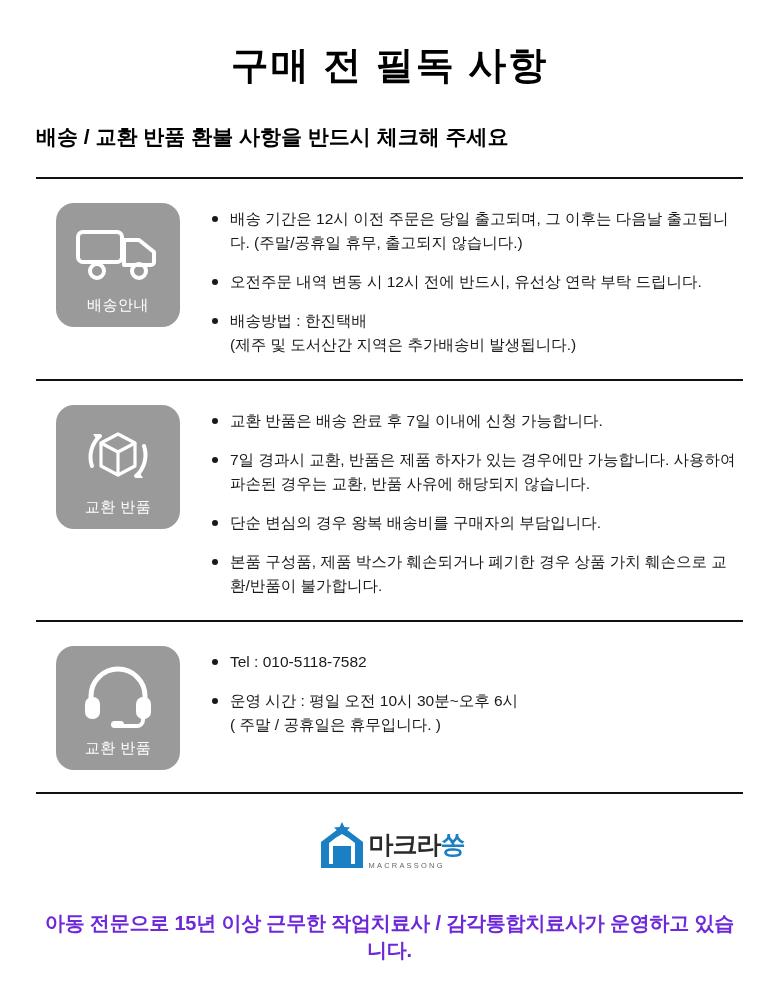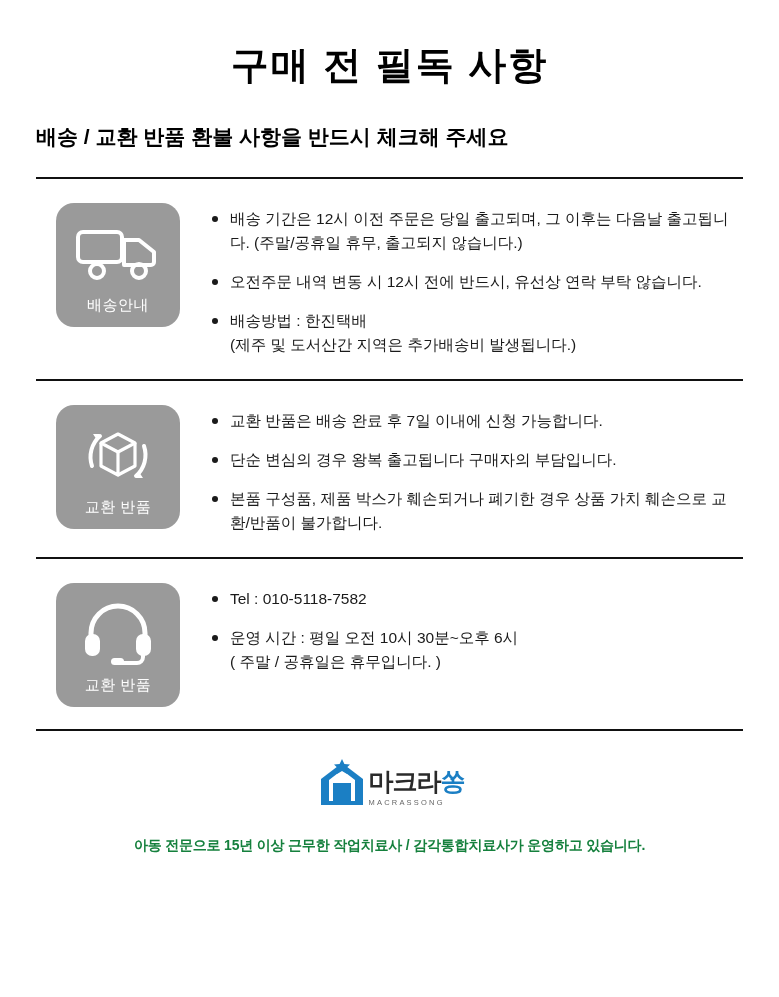--- a/index.html
+++ b/index.html
@@ -136,24 +136,24 @@
     letter-spacing: -1px;
   }
   .logo-main .accent { color: #1b7fc4; }
   .logo-sub {
     font-size: 7.5px;
     letter-spacing: 2.2px;
     color: #666;
     margin-top: 4px;
   }
   .footer-note {
-    margin-top: 22px;
-    font-size: 14px;
-    font-weight: bold;
-    color: #15803d;
+    margin-top: 32px;
+    font-size: 20px;
+    font-weight: bold;
+    color: #6d28d9;
     letter-spacing: -0.2px;
   }
 </style>
 </head>
 <body>
 
 <div class="page">
 
   <h1 class="main-title">구매 전 필독 사항</h1>
   <h2 class="sub-title">배송 / 교환 반품 환불 사항을 반드시 체크해 주세요</h2>
@@ -166,21 +166,21 @@
           <path d="M49 14 H64 L79 26 V36 a3 3 0 0 1 -3 3 H49 Z" stroke="#ffffff" stroke-width="4" stroke-linejoin="round"></path>
           <circle cx="22" cy="45" r="7" stroke="#ffffff" stroke-width="4"></circle>
           <circle cx="64" cy="45" r="7" stroke="#ffffff" stroke-width="4"></circle>
         </svg>
       </div>
       <div class="icon-label">배송안내</div>
     </div>
     <div class="bullets">
       <ul class="bullet-list">
         <li>배송 기간은 12시 이전 주문은 당일 출고되며, 그 이후는 다음날 출고됩니다. (주말/공휴일 휴무, 출고되지 않습니다.)</li>
-        <li>오전주문 내역 변동 시 12시 전에 반드시, 유선상 연락 부탁 않습니다.</li>
+        <li>오전주문 내역 변동 시 12시 전에 반드시, 유선상 연락 부탁 드립니다.</li>
         <li style="white-space:pre-line;">배송방법 : 한진택배
 (제주 및 도서산간 지역은 추가배송비 발생됩니다.)</li>
       </ul>
     </div>
   </div>
 
   <div class="section">
     <div class="icon-box">
       <div class="icon-art">
         <svg width="80" height="60" viewBox="0 0 80 60" fill="none" xmlns="http://www.w3.org/2000/svg" aria-hidden="true">
@@ -191,21 +191,22 @@
           <path d="M61 46 L58 52 L65 52 Z" fill="#ffffff"></path>
           <path d="M14 40 a28 28 0 0 1 8 -30" stroke="#ffffff" stroke-width="4" stroke-linecap="round" fill="none"></path>
           <path d="M19 14 L22 8 L15 8 Z" fill="#ffffff"></path>
         </svg>
       </div>
       <div class="icon-label">교환 반품</div>
     </div>
     <div class="bullets">
       <ul class="bullet-list">
         <li>교환 반품은 배송 완료 후 7일 이내에 신청 가능합니다.</li>
-        <li>단순 변심의 경우 왕복 출고됩니다 구매자의 부담입니다.</li>
+        <li>7일 경과시 교환, 반품은 제품 하자가 있는 경우에만 가능합니다. 사용하여 파손된 경우는 교환, 반품 사유에 해당되지 않습니다.</li>
+        <li>단순 변심의 경우 왕복 배송비를 구매자의 부담입니다.</li>
         <li>본품 구성품, 제품 박스가 훼손되거나 폐기한 경우 상품 가치 훼손으로 교환/반품이 불가합니다.</li>
       </ul>
     </div>
   </div>
 
   <div class="section">
     <div class="icon-box">
       <div class="icon-art">
         <svg width="72" height="62" viewBox="0 0 72 62" fill="none" xmlns="http://www.w3.org/2000/svg" aria-hidden="true">
           <path d="M9 36 V30 a27 27 0 0 1 54 0 v6" stroke="#ffffff" stroke-width="5" stroke-linecap="round"></path>

